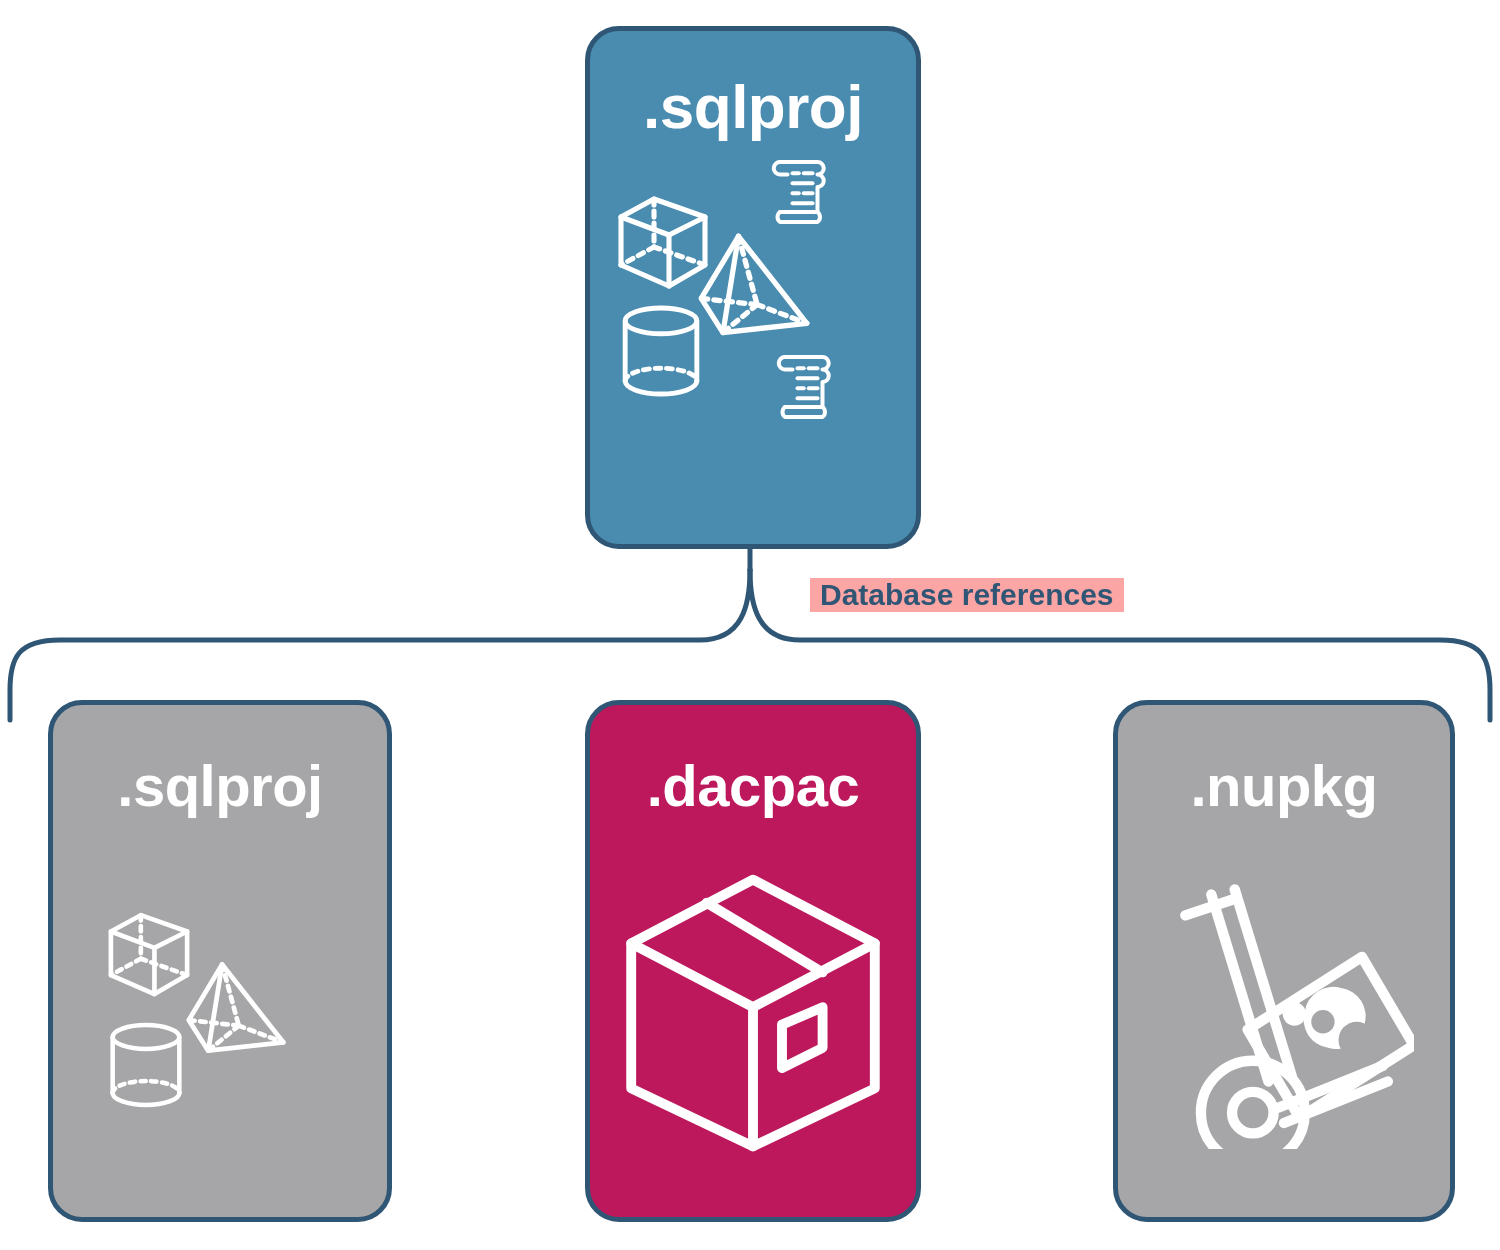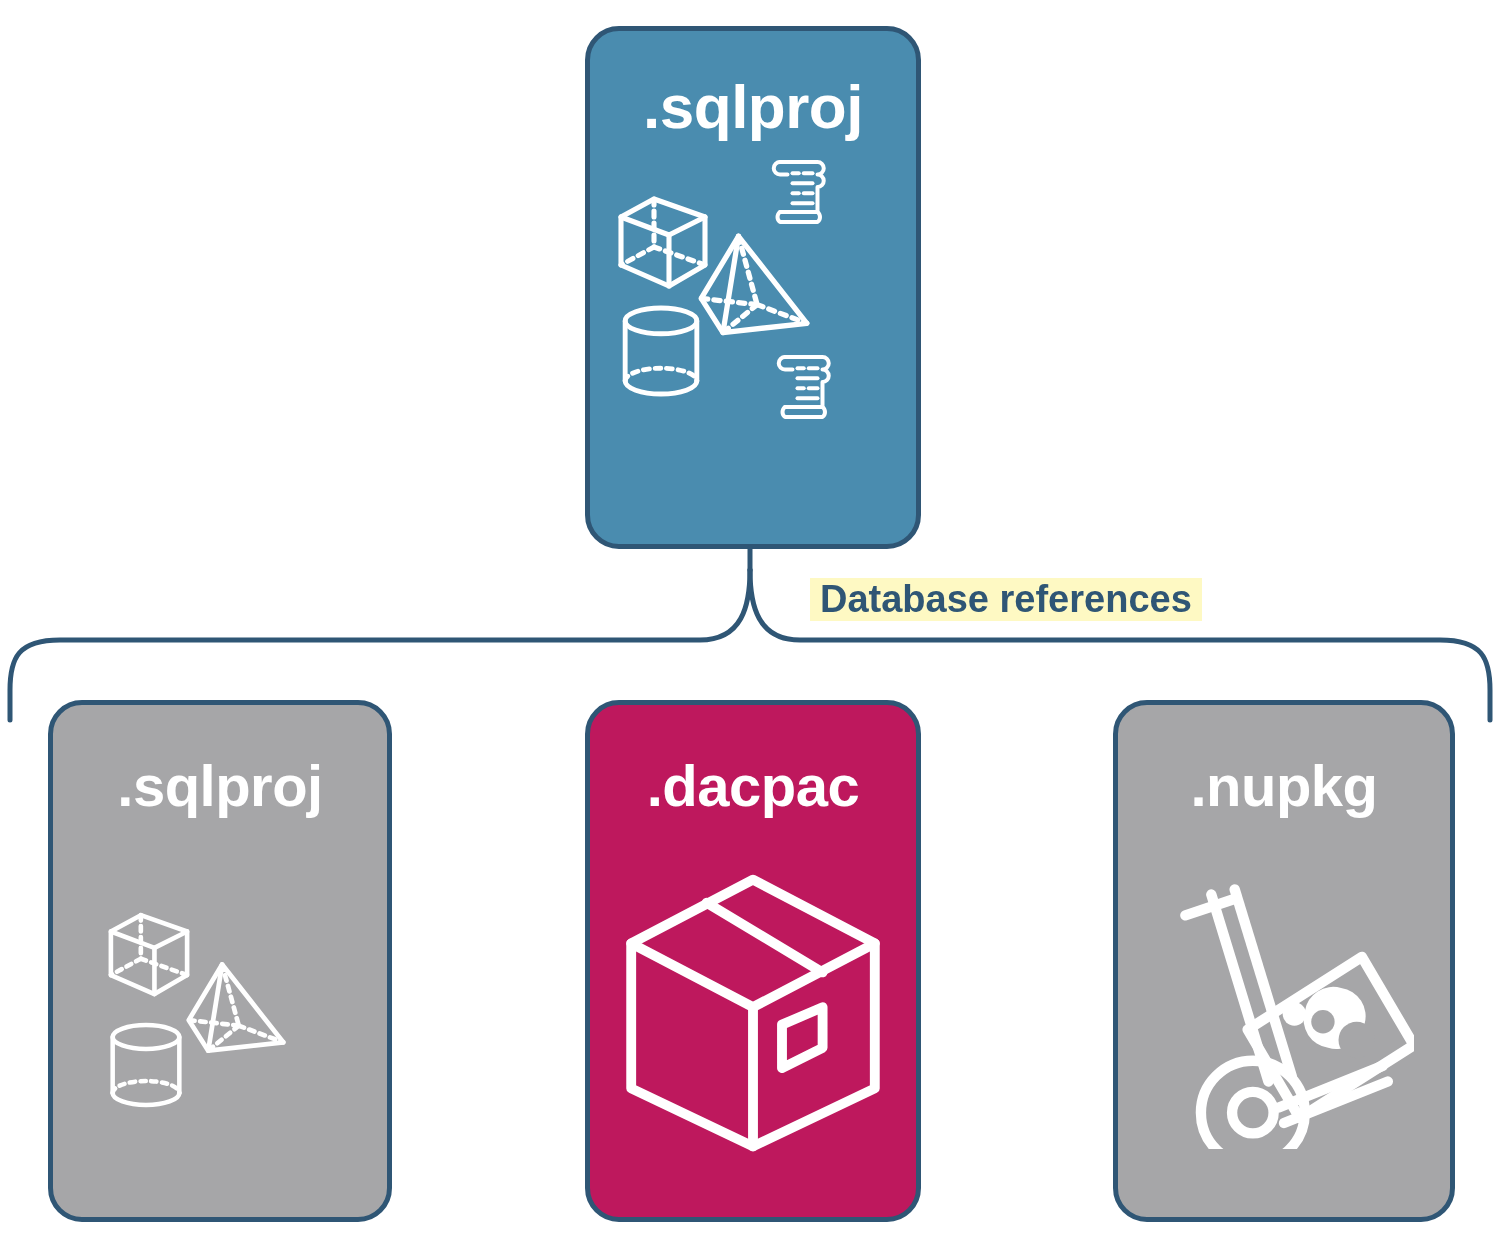--- a/index.html
+++ b/index.html
@@ -96,24 +96,24 @@
     top: 540px;
     width: 1500px;
     height: 200px;
     pointer-events: none;
   }
   
   #bracket-label {
     position: absolute;
     left: 810px;
     top: 578px;
-    font-size: 38px;
+    font-size: 30px;
     font-weight: bold;
     color: #2F5675;
-    background: #fef9c3;
+    background: #fca5a5;
     padding: 0 10px;
     white-space: nowrap;
     user-select: none;
   }
 </style>
 </head>
 <body>
 
 <div id="canvas">
 

